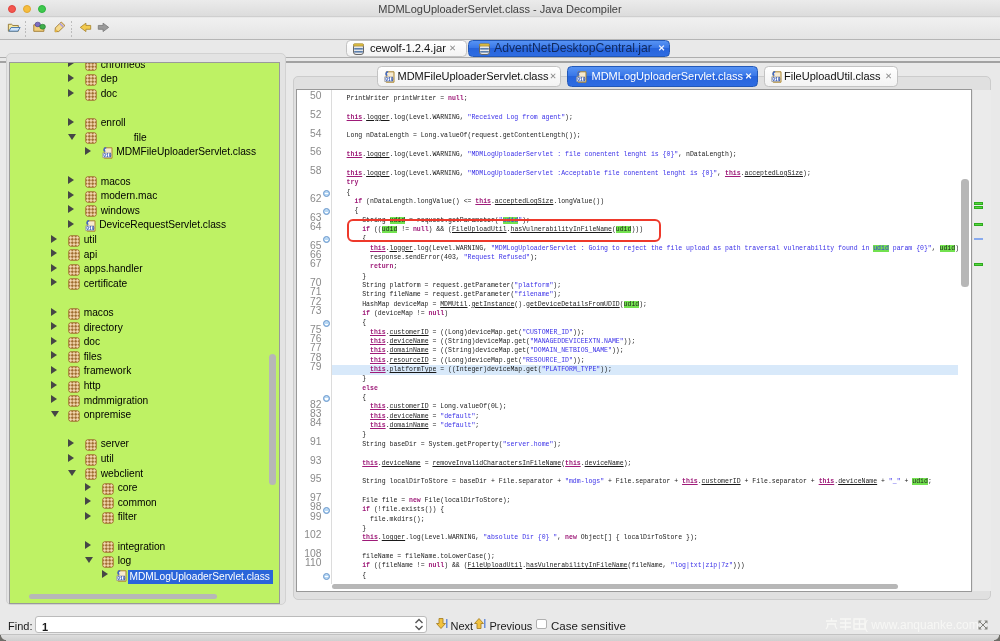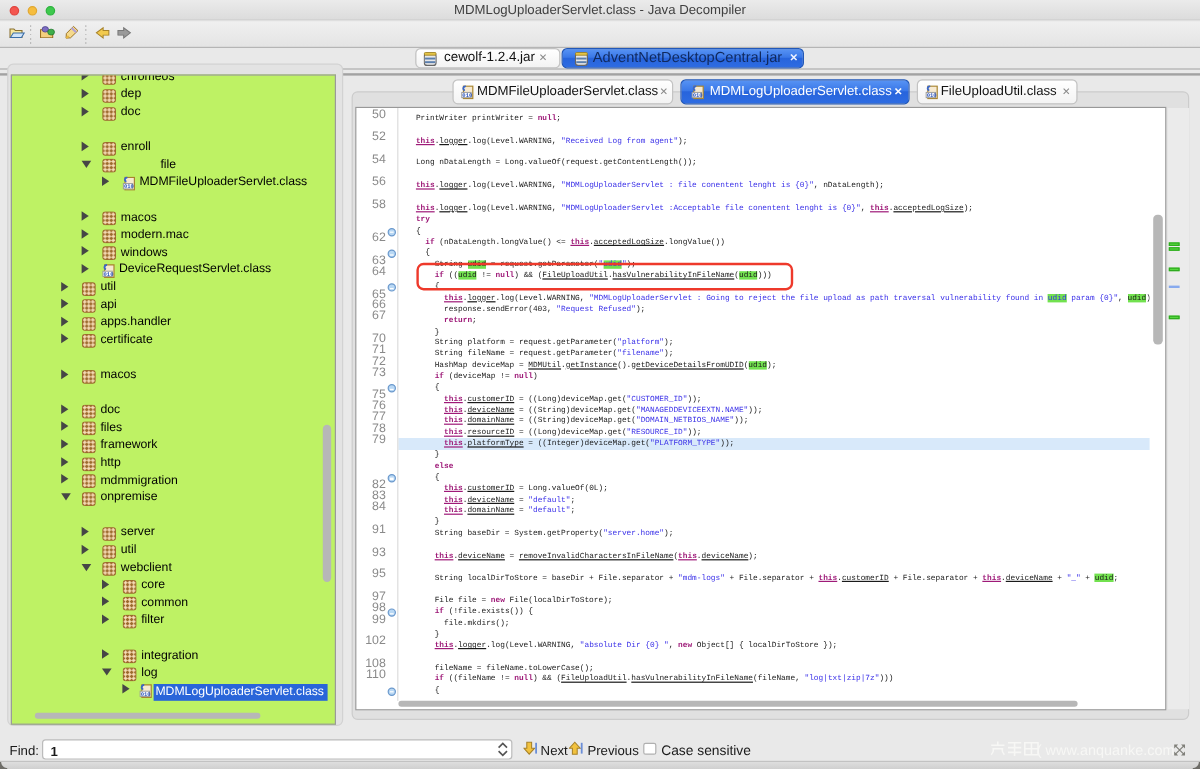--- a/index.html
+++ b/index.html
@@ -281,20 +281,29 @@
 <span class="tlabel" style="left:73.7px;text-align:right;">certificate</span>
 </div>
 <div class="trow" style="left:0;top:243.5px;width:273px;">
 <div class="tri trir" style="left:41.2px"></div>
 <svg class="ticon" style="left:57.5px" width="12" height="12" viewBox="0 0 12 12">
 <rect x="0.8" y="0.8" width="10.4" height="10.4" rx="2" fill="#e0b078" stroke="#9a6a2e" stroke-width="1"></rect>
 <path d="M4.3 1 L4.3 11 M7.7 1 L7.7 11 M1 4.3 L11 4.3 M1 7.7 L11 7.7" stroke="#9a6a2e" stroke-width="1"></path>
 <path d="M2.6 1 L2.6 11 M6 1 L6 11 M9.4 1 L9.4 11 M1 2.6 L11 2.6 M1 6 L11 6 M1 9.4 L11 9.4" stroke="#f6e6c8" stroke-width="0.6"></path>
 </svg>
 <span class="tlabel" style="left:73.7px;">macos</span>
+</div>
+<div class="trow" style="left:0;top:258.2px;width:273px;">
+<div class="tri trir" style="left:41.2px"></div>
+<svg class="ticon" style="left:57.5px" width="12" height="12" viewBox="0 0 12 12">
+<rect x="0.8" y="0.8" width="10.4" height="10.4" rx="2" fill="#e0b078" stroke="#9a6a2e" stroke-width="1"></rect>
+<path d="M4.3 1 L4.3 11 M7.7 1 L7.7 11 M1 4.3 L11 4.3 M1 7.7 L11 7.7" stroke="#9a6a2e" stroke-width="1"></path>
+<path d="M2.6 1 L2.6 11 M6 1 L6 11 M9.4 1 L9.4 11 M1 2.6 L11 2.6 M1 6 L11 6 M1 9.4 L11 9.4" stroke="#f6e6c8" stroke-width="0.6"></path>
+</svg>
+<span class="tlabel" style="left:73.7px;">directory</span>
 </div>
 <div class="trow" style="left:0;top:272.8px;width:273px;">
 <div class="tri trir" style="left:41.2px"></div>
 <svg class="ticon" style="left:57.5px" width="12" height="12" viewBox="0 0 12 12">
 <rect x="0.8" y="0.8" width="10.4" height="10.4" rx="2" fill="#e0b078" stroke="#9a6a2e" stroke-width="1"></rect>
 <path d="M4.3 1 L4.3 11 M7.7 1 L7.7 11 M1 4.3 L11 4.3 M1 7.7 L11 7.7" stroke="#9a6a2e" stroke-width="1"></path>
 <path d="M2.6 1 L2.6 11 M6 1 L6 11 M9.4 1 L9.4 11 M1 2.6 L11 2.6 M1 6 L11 6 M1 9.4 L11 9.4" stroke="#f6e6c8" stroke-width="0.6"></path>
 </svg>
 <span class="tlabel" style="left:73.7px;">doc</span>
 </div>

